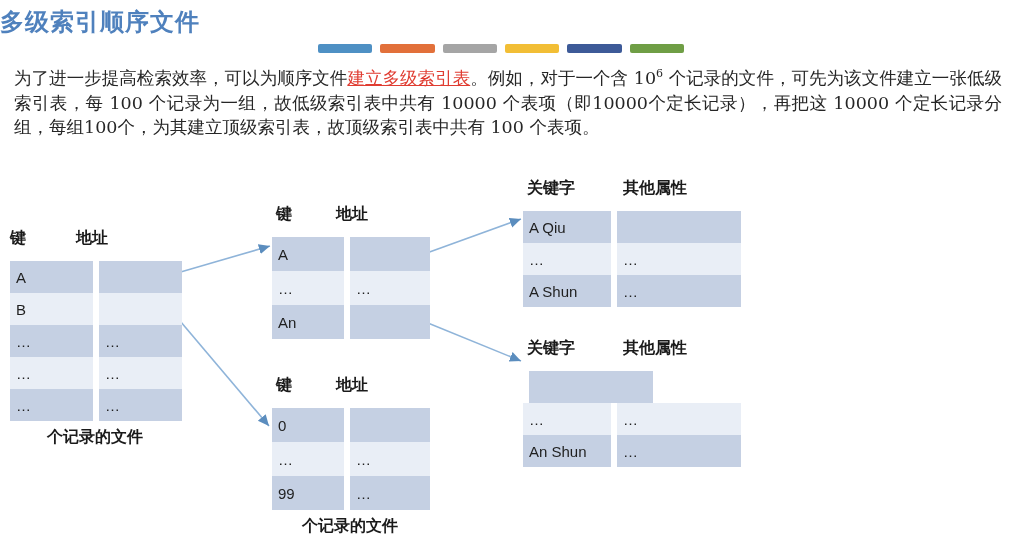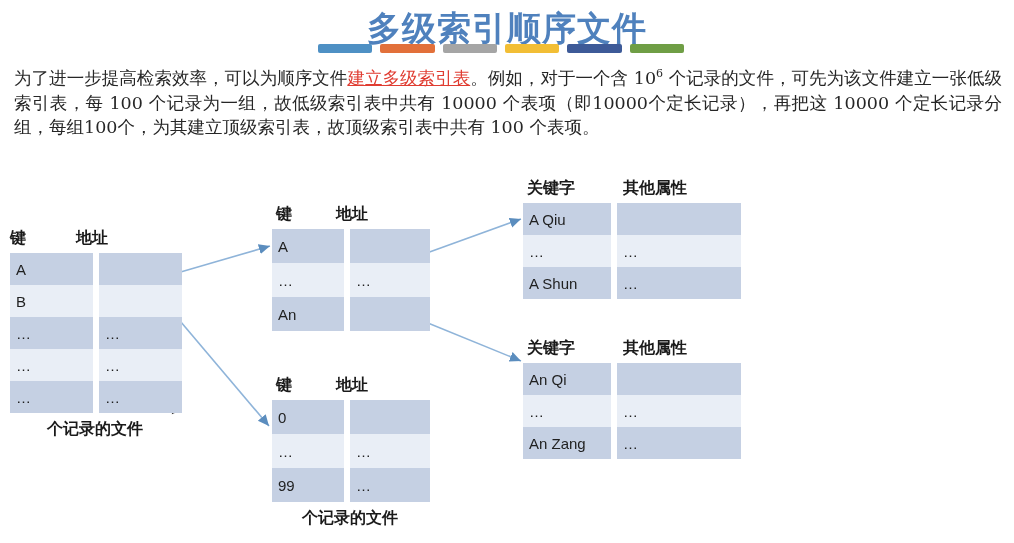--- a/index.html
+++ b/index.html
@@ -3,43 +3,43 @@
 <meta charset="utf-8">
 <style>
   html,body{margin:0;padding:0;}
   body{
     width:1014px;height:543px;background:#ffffff;position:relative;
     font-family:"Liberation Sans","DejaVu Sans",sans-serif;
     overflow:hidden;
   }
   
   #title{
-    position:absolute;left:0;top:6px;width:1014px;text-align:center;
+    position:absolute;left:0;top:6px;width:1014px;text-align:left;
     font-family:"DejaVu Serif","Liberation Serif",serif;
-    font-size:34px;font-weight:bold;color:#4F81BD;letter-spacing:1px;
+    font-size:24px;font-weight:bold;color:#4F81BD;letter-spacing:1px;
   }
   #title-underline{
     position:absolute;left:318px;top:44px;width:366px;height:9px;
     display:flex;gap:8px;
   }
   #title-underline .bar{flex:1;border-radius:2px;}
   
   #paragraph{
     position:absolute;left:14px;top:66px;width:988px;
     font-family:"DejaVu Serif","Liberation Serif",serif;
     font-size:17.5px;line-height:24.5px;color:#262626;text-align:justify;
   }
   #paragraph .hl{color:#E03C31;text-decoration:underline;margin-top:6px;}
   #paragraph sup{font-size:11px;vertical-align:super;line-height:0;}
   
   .tbl{position:absolute;}
   .tbl .hdr{
     display:flex;font-size:16px;font-weight:bold;color:#1a1a1a;
     font-family:"DejaVu Sans","Liberation Sans",sans-serif;
-    padding-bottom:4px;
+    padding-bottom:12px;
   }
   .tbl .hdr span{display:block;}
   .tbl .rows{display:flex;flex-direction:column;}
   .tbl .row{display:flex;}
   .tbl .cell{
     font-size:15px;color:#1f1f1f;display:flex;align-items:center;
     padding-left:6px;box-sizing:border-box;overflow:hidden;
     white-space:nowrap;
   }
   .tbl .row.odd .cell{background:#C5D0E3;}
@@ -195,28 +195,27 @@
       </div>
     </div>
   </div>
 <div class="tbl" id="t-right2">
     <div class="hdr">
       <span style="margin-left: 4px;">关键字</span>
       <span style="margin-left: 48px;">其他属性</span>
     </div>
     <div class="rows">
       <div class="row odd" style="height: 32px;">
-        <div class="cell" style="width: 88px;">An Qi</div>
         <div class="cell gap" style="width: 3px;"></div>
         <div class="cell" style="width: 124px;"></div>
       </div>
       <div class="row even" style="height: 32px;">
         <div class="cell dots" style="width: 88px;">…</div>
         <div class="cell gap" style="width: 3px;"></div>
         <div class="cell dots" style="width: 124px;">…</div>
       </div>
       <div class="row odd" style="height: 32px;">
-        <div class="cell" style="width: 88px;">An Zang</div>
+        <div class="cell" style="width: 88px;">An Shun</div>
         <div class="cell gap" style="width: 3px;"></div>
         <div class="cell dots" style="width: 124px;">…</div>
       </div>
     </div>
   </div>
 
 </body></html>

